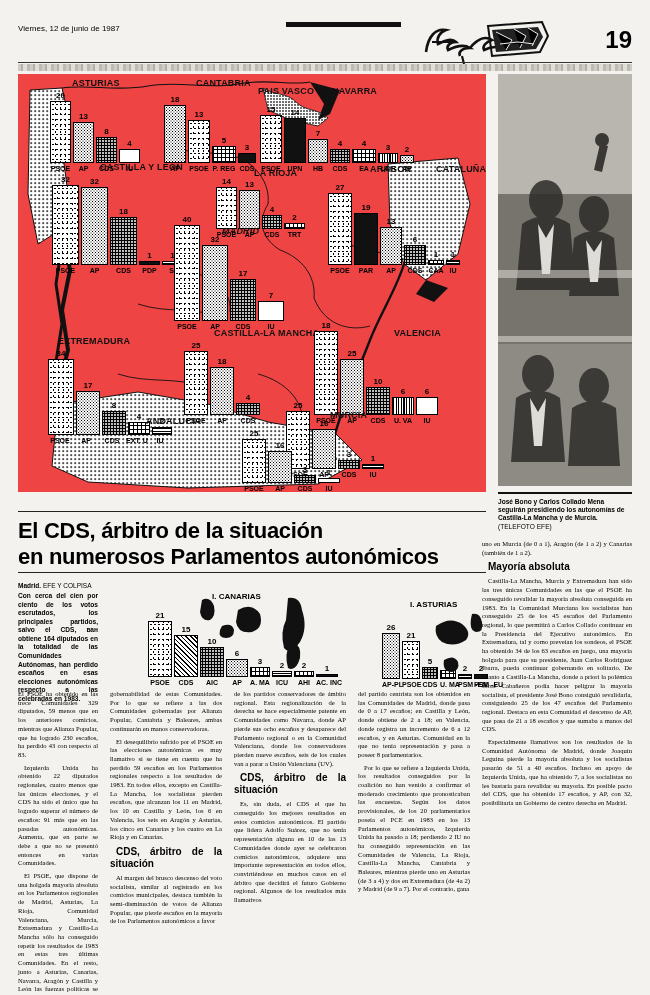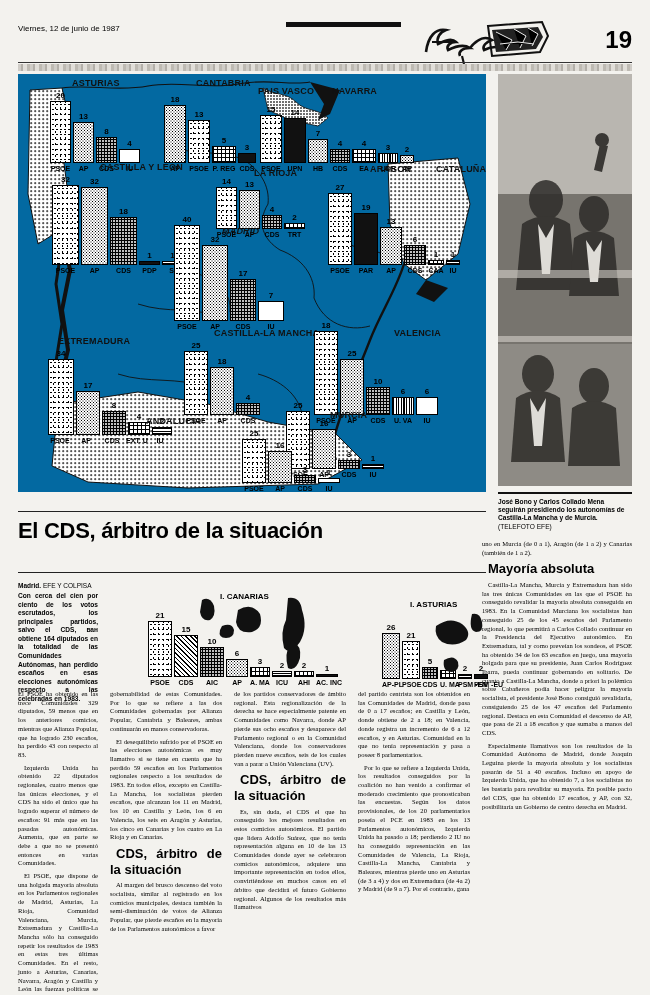--- a/index.html
+++ b/index.html
@@ -20,21 +20,21 @@
   }
   .mh-blackbar{position:absolute;left:268px;top:0px;width:115px;height:5px;background:#111;}
   .mh-logo{position:absolute;left:404px;top:-4px;width:130px;height:46px;}
   .mh-page{position:absolute;right:0;top:4px;font-family:"Liberation Sans",sans-serif;font-weight:bold;font-size:24px;}
   .mh-rule{position:absolute;left:0;top:40px;width:614px;height:1px;background:#333;}
   .mh-grain{position:absolute;left:18px;top:64px;width:614px;height:7px;
     background:repeating-linear-gradient(90deg,#c9c6c0 0 3px,#a8a49d 3px 5px,#dedbd5 5px 9px,#b4b0a8 9px 12px);
     opacity:.85;}
 
   
-  .mapblock{position:absolute;left:18px;top:74px;width:468px;height:418px;background:#0369a1;overflow:hidden;}
+  .mapblock{position:absolute;left:18px;top:74px;width:468px;height:418px;background:#ef4444;overflow:hidden;}
   .mapcanvas{position:absolute;inset:0;}
 
   
   .rlabel{position:absolute;font-family:"Liberation Sans",sans-serif;font-weight:bold;
           font-size:9px;letter-spacing:.2px;white-space:nowrap;color:#111;}
 
   
   .bargroup{position:absolute;}
   .bars{position:absolute;bottom:9px;left:0;display:flex;align-items:flex-end;gap:2px;}
   .bar{position:relative;box-sizing:border-box;border:1.3px solid #000;}
@@ -86,21 +86,21 @@
     font-family:"Liberation Sans",sans-serif;font-size:6.5px;font-weight:bold;}
   .byline .ag{font-weight:normal;}
 
   .lead{position:absolute;left:18px;top:592px;width:80px;
     font-family:"Liberation Sans",sans-serif;font-weight:bold;font-size:6.6px;line-height:1.3;text-align:justify;}
 
   .col{position:absolute;font-family:"Liberation Serif",serif;font-size:6.6px;
        line-height:1.32;text-align:justify;}
   .col p{margin:0 0 4px 0;text-indent:6px;}
   .col p.first{text-indent:0;}
-  .subh{font-family:"Liberation Sans",sans-serif;font-weight:bold;font-size:13px;
+  .subh{font-family:"Liberation Sans",sans-serif;font-weight:bold;font-size:10px;
         line-height:1.2;margin:4px 0 3px 0;text-indent:0;}
 
   
   .inset-title{position:absolute;font-family:"Liberation Sans",sans-serif;font-weight:bold;font-size:8px;}
 </style>
 </head>
 <body>
 
 <div class="page">
 
@@ -533,36 +533,37 @@
     </svg>
   </div>
   <div class="ph-rule"></div>
   <div class="photocap">
     <span>José Bono y Carlos Collado Mena seguirán presidiendo los autonomías de Castilla-La Mancha y de Murcia.</span>
     <span class="cred">(TELEFOTO EFE)</span>
   </div>
 
   <div class="headline">
     <div>El CDS, árbitro de la situación</div>
+    <div>en numerosos Parlamentos autonómicos</div>
   </div>
   <div class="hl-rule"></div>
 
   <div class="byline">
     <span>Madrid.</span>
     <span class="ag">EFE Y COLPISA</span>
   </div>
   <div class="lead">Con cerca del cien por ciento de los votos escrutados, los principales partidos, salvo el CDS, ван obtiene 164 diputados en la totalidad de las Comunidades Autónomas, han perdido escaños en esas elecciones autonómicas respecto a las celebradas en 1983.</div>
 
   <div class="col" style="left:18px;top:690px;width:80px;height:295px;">
     <p class="first">El PSOE ha obtenido en las trece Comunidades 329 diputados, 59 menos que en los anteriores comicios, mientras que Alianza Popular, que ha logrado 230 escaños, ha perdido 43 con respecto al 83.</p>
     <p>Izquierda Unida ha obtenido 22 diputados regionales, cuatro menos que las únicas elecciones, y el CDS ha sido el único que ha logrado superar el número de escaños: 91 más que en las pasadas autonómicas. Aumenta, que en parte se debe a que no se presentó entonces en varias Comunidades.</p>
     <p>El PSOE, que dispone de una holgada mayoría absoluta en los Parlamentos regionales de Madrid, Asturias, La Rioja, Comunidad Valenciana, Murcia, Extremadura y Castilla-La Mancha sólo ha conseguido repetir los resultados de 1983 en estas tres últimas Comunidades. En el resto, junto a Asturias, Canarias, Navarra, Aragón y Castilla y León las fuerzas políticas se verán obligadas a iniciar un complejo proceso de pactos para la</p>
   </div>
 
-  <div class="inset-title" style="left:220px;top:592px;">I. CANARIAS</div>
+  <div class="inset-title" style="left:212px;top:592px;">I. CANARIAS</div>
   <div class="bargroup" style="left:148px;top:600px;width:190px;height:86px;">
     <div class="bars">
       <div class="bar p-psoe" style="width:24px;height:56px;">
           <span class="num">21</span>
         </div>
       <div class="bar p-diag" style="width:24px;height:42px;">
           <span class="num">15</span>
         </div>
       <div class="bar p-cds" style="width:24px;height:30px;">
           <span class="num">10</span>

